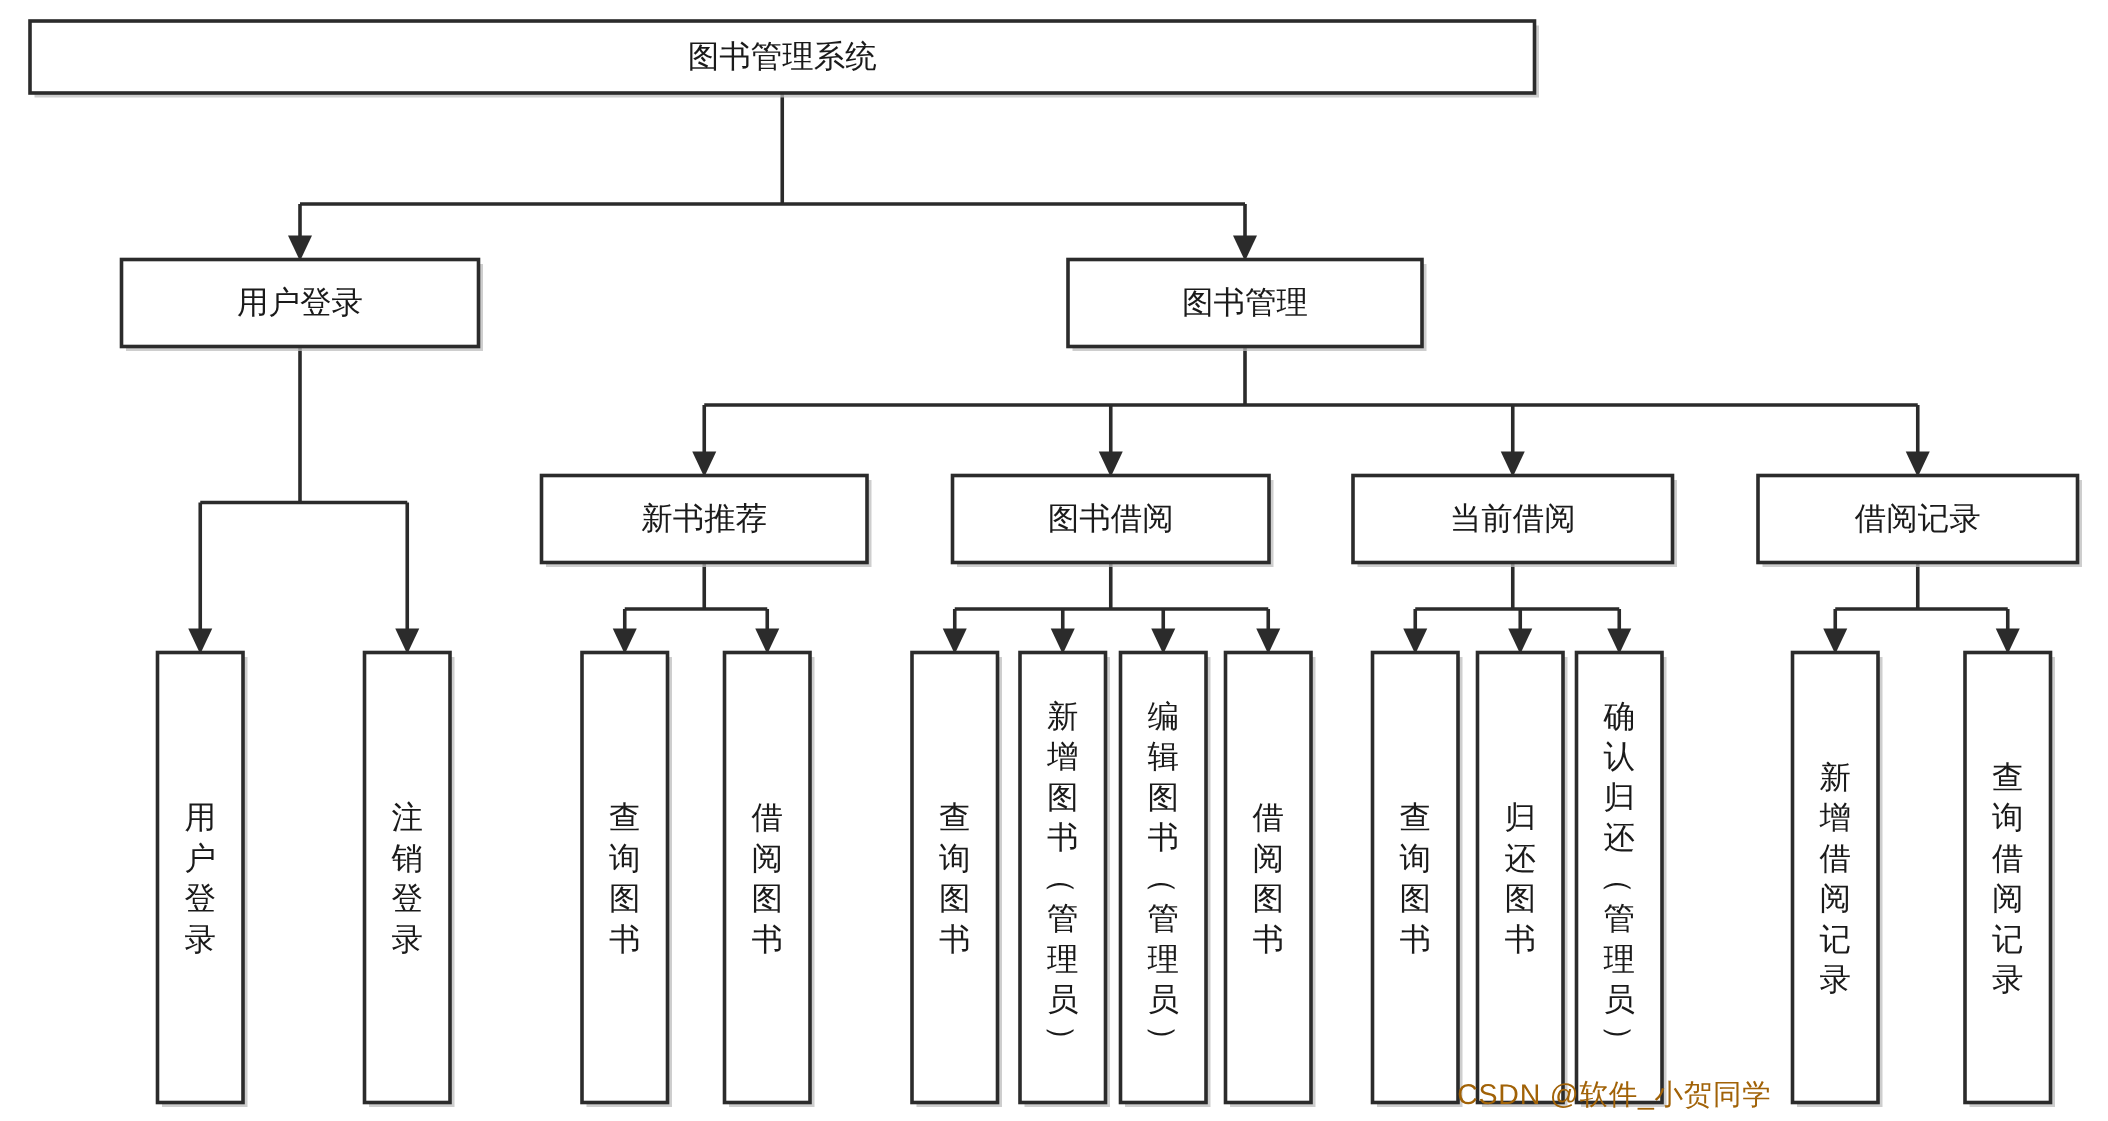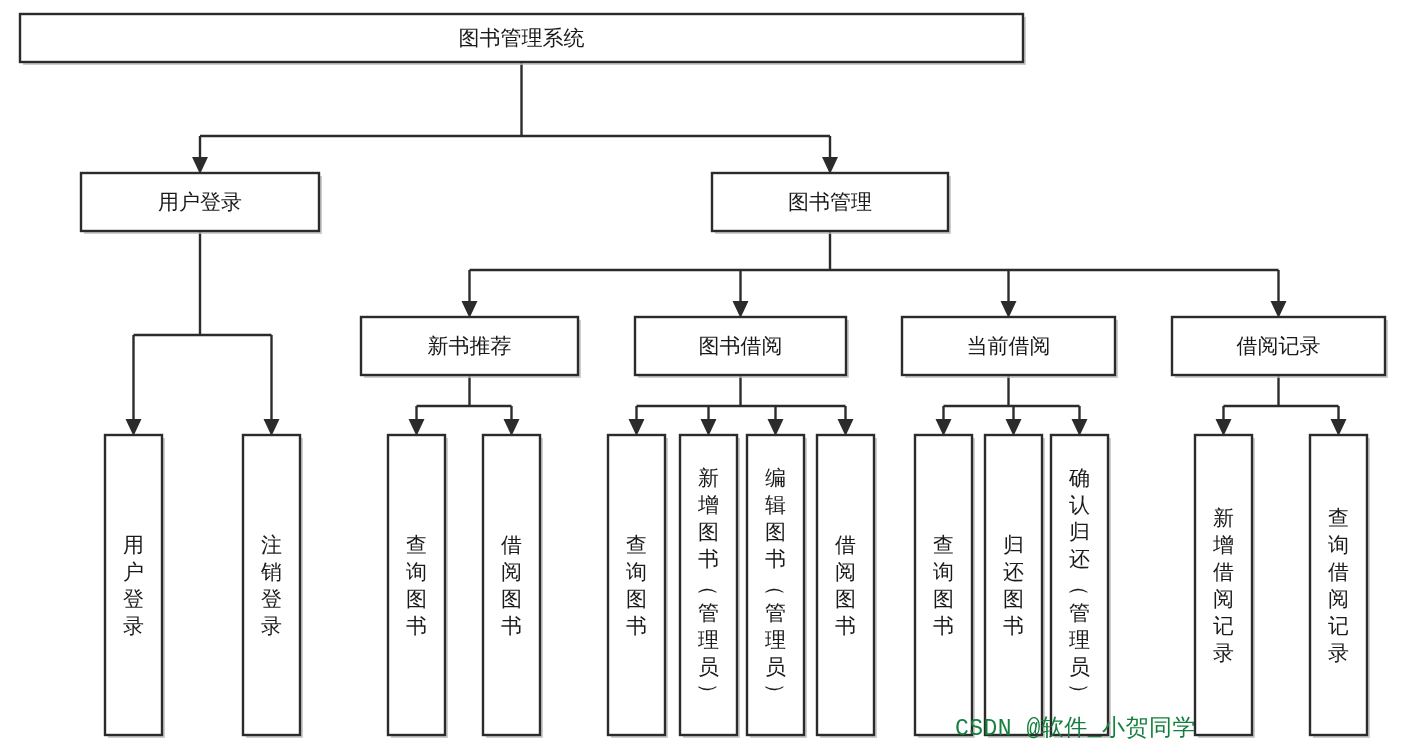--- a/index.html
+++ b/index.html
@@ -10,21 +10,20 @@
   body {
     width: 1405px;
     height: 747px;
     font-family: "DejaVu Sans", "Liberation Sans", sans-serif;
     overflow: hidden;
   }
   #diagram-root {
     position: relative;
     width: 1189px;
     height: 747px;
-    padding-left: 15px;
   }
   svg#tree-svg {
     position: absolute;
     left: 0;
     top: 0;
     width: 1405px;
     height: 747px;
     display: block;
   }
   .node-box {
@@ -55,23 +54,23 @@
   .node-label-v-char {
     font-family: "DejaVu Sans", "Liberation Sans", sans-serif;
     font-size: 21px;
     fill: #1a1a1a;
     text-anchor: middle;
   }
   .watermark {
     position: absolute;
     right: 8px;
     bottom: 4px;
-    font-family: Liberation Mono, monospace;
-    font-size: 23px;
-    color: #15803d;
+    font-family: Liberation Sans, sans-serif;
+    font-size: 19px;
+    color: #a16207;
     white-space: nowrap;
     letter-spacing: 0.5px;
     user-select: none;
   }
 </style>
 </head>
 <body>
 
 <div id="diagram-root">
   <svg id="tree-svg" viewBox="0 0 1405 747" xmlns="http://www.w3.org/2000/svg">

